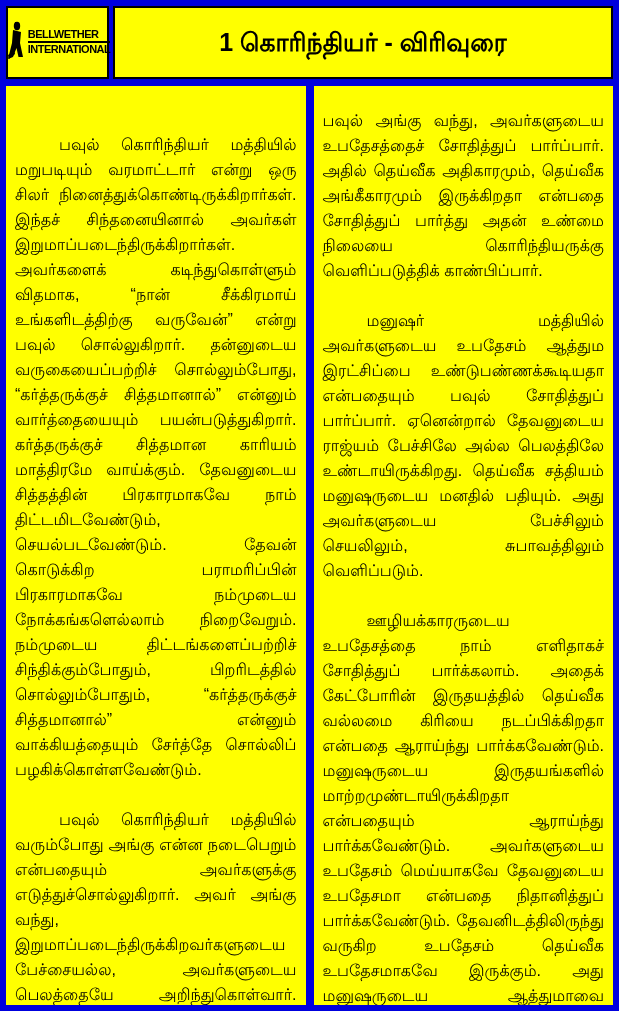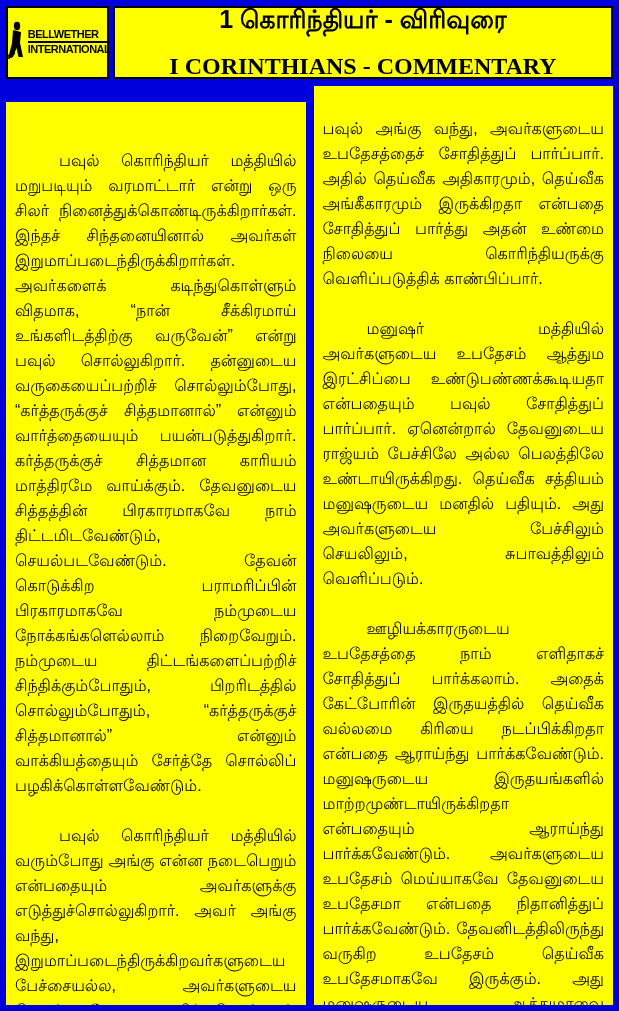--- a/index.html
+++ b/index.html
@@ -91,22 +91,22 @@
     gap: 8px;
     min-height: 0;
   }
   .column {
     flex: 1;
     background: #FFFF00;
     padding: 8px 9px;
     overflow: hidden;
     color: #000;
   }
-  .column.left  { padding-top: 46px; margin-top: 16px; }
-  .column.right { padding-top: 30px; }
+  .column.left  { padding-top: 46px; }
+  .column.right { padding-top: 22px; }
 
   .column p {
     margin: 0 0 25px 0;
     font-size: 16px;
     line-height: 25px;
     text-align: justify;
     text-indent: 44px;
     color: #000;
   }
   .column p.no-indent { text-indent: 0; }
@@ -128,21 +128,20 @@
         </svg>
       </span>
       <span class="logo-text">
         <span class="logo-line1">BELLWETHER</span>
         <span class="logo-line2">INTERNATIONAL</span>
       </span>
     </div>
 
     <div class="title-box">
       <div class="title-tamil">1 கொரிந்தியர் - விரிவுரை</div>
-      <div class="title-english">I CORINTHIANS - COMMENTARY</div>
     </div>
 
 
   </div>
 
   <div class="body-row">
 
     <div class="column left">
       <p>பவுல் கொரிந்தியர் மத்தியில் மறுபடியும் வரமாட்டார் என்று ஒரு சிலர் நினைத்துக்கொண்டிருக்கிறார்கள். இந்தச் சிந்தனையினால் அவர்கள் இறுமாப்படைந்திருக்கிறார்கள். அவர்களைக் கடிந்துகொள்ளும் விதமாக, “நான் சீக்கிரமாய் உங்களிடத்திற்கு வருவேன்” என்று பவுல் சொல்லுகிறார். தன்னுடைய வருகையைப்பற்றிச் சொல்லும்போது, “கர்த்தருக்குச் சித்தமானால்” என்னும் வார்த்தையையும் பயன்படுத்துகிறார். கர்த்தருக்குச் சித்தமான காரியம் மாத்திரமே வாய்க்கும். தேவனுடைய சித்தத்தின் பிரகாரமாகவே நாம் திட்டமிடவேண்டும், செயல்படவேண்டும். தேவன் கொடுக்கிற பராமரிப்பின் பிரகாரமாகவே நம்முடைய நோக்கங்களெல்லாம் நிறைவேறும். நம்முடைய திட்டங்களைப்பற்றிச் சிந்திக்கும்போதும், பிறரிடத்தில் சொல்லும்போதும், “கர்த்தருக்குச் சித்தமானால்” என்னும் வாக்கியத்தையும் சேர்த்தே சொல்லிப் பழகிக்கொள்ளவேண்டும்.</p>
       <p>பவுல் கொரிந்தியர் மத்தியில் வரும்போது அங்கு என்ன நடைபெறும் என்பதையும் அவர்களுக்கு எடுத்துச்சொல்லுகிறார். அவர் அங்கு வந்து, இறுமாப்படைந்திருக்கிறவர்களுடைய பேச்சையல்ல, அவர்களுடைய பெலத்தையே அறிந்துகொள்வார். பவுல் அவர்களைச் சோதித்துப் பார்ப்பார். மாய்மாலக்காரரைச் சோதித்து அவர்களுடைய மாய்மாலத்தை வெளிப்படுத்துவார்.</p>

